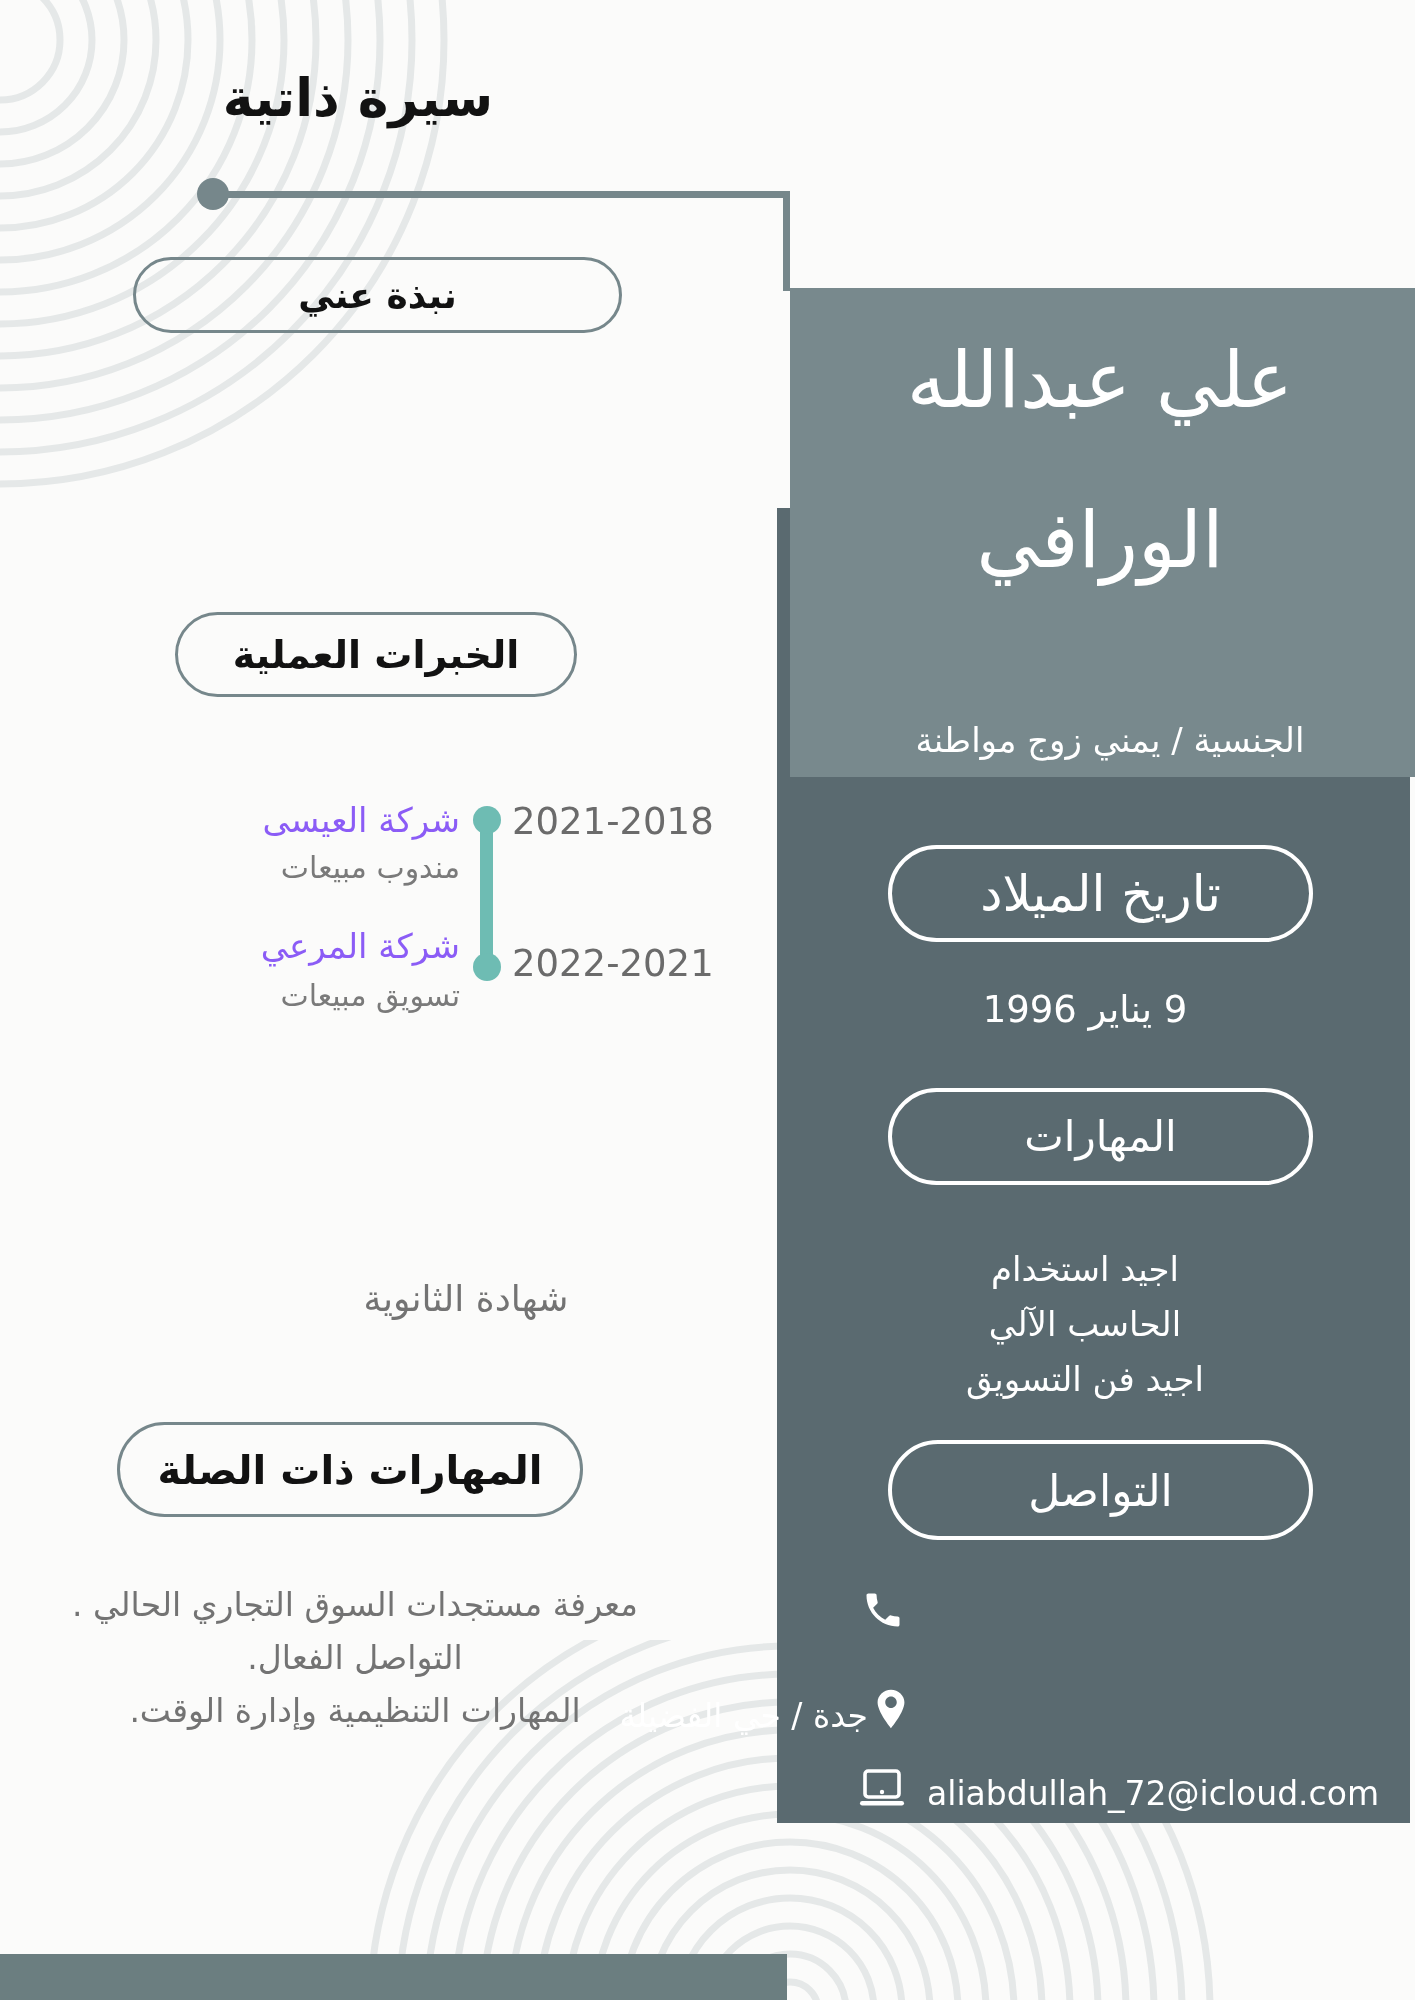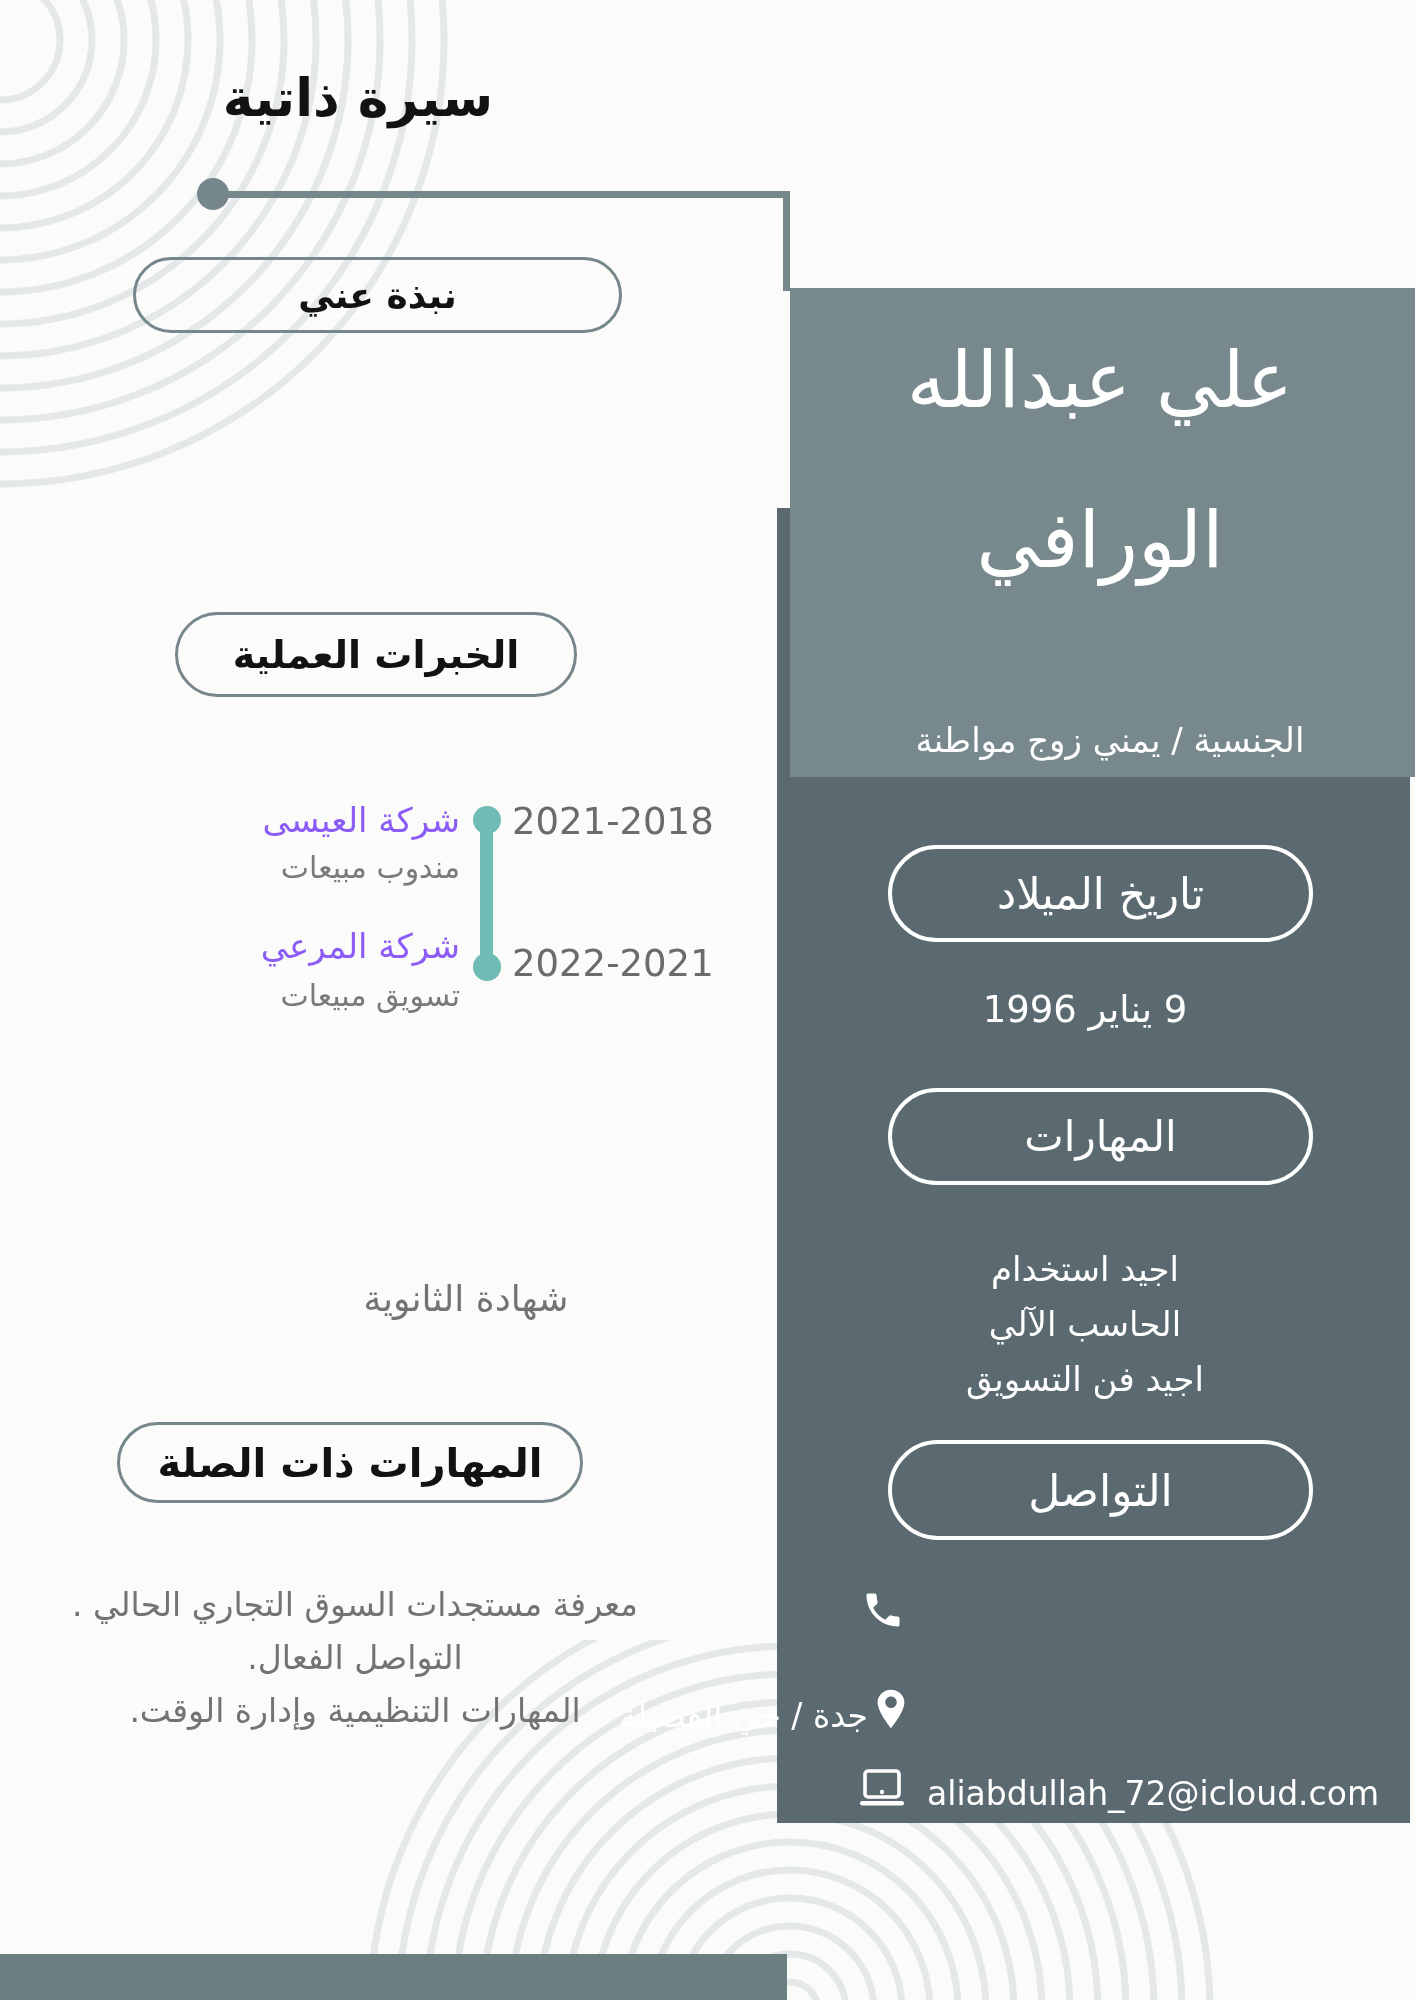--- a/index.html
+++ b/index.html
@@ -112,32 +112,32 @@
   <div class="abs tl-role" style="left:160px;top:850px;width:300px;" dir="rtl">مندوب مبيعات</div>
   <div class="abs tl-dates" style="left:512px;top:800px;width:220px;">2021-2018</div>
 
   <div class="abs tl-company" style="left:160px;top:926px;width:300px;" dir="rtl">شركة المرعي</div>
   <div class="abs tl-role" style="left:160px;top:978px;width:300px;" dir="rtl">تسويق مبيعات</div>
   <div class="abs tl-dates" style="left:512px;top:942px;width:220px;">2022-2021</div>
 
 
   <div class="abs gray-text" style="left:266px;top:1278px;width:400px;font-size:36px;" dir="rtl">شهادة الثانوية</div>
 
-  <div class="abs pill" style="left:117px;top:1422px;width:466px;height:81px;font-size:40px;" dir="rtl">المهارات ذات الصلة</div>
+  <div class="abs pill" style="left:117px;top:1422px;width:466px;height:95px;font-size:40px;" dir="rtl">المهارات ذات الصلة</div>
 
   <div class="abs gray-text" style="left:60px;top:1578px;width:590px;font-size:33px;line-height:53px;" dir="rtl">معرفة مستجدات السوق التجاري الحالي .
 التواصل الفعال.
 المهارات التنظيمية وإدارة الوقت.</div>
 
   <div class="abs name" dir="rtl">علي عبدالله
 الورافي</div>
 
   <div class="abs white-text nationality" dir="rtl">الجنسية / يمني زوج مواطنة</div>
 
-  <div class="abs pill-white" style="left:888px;top:845px;width:425px;height:97px;font-size:43px;" dir="rtl">تاريخ الميلاد</div>
+  <div class="abs pill-white" style="left:888px;top:845px;width:425px;height:97px;font-size:50px;" dir="rtl">تاريخ الميلاد</div>
 
   <div class="abs white-text" style="left:835px;top:988px;width:500px;font-size:37px;" dir="rtl">9 يناير  1996</div>
 
   <div class="abs pill-white" style="left:888px;top:1088px;width:425px;height:97px;font-size:42px;" dir="rtl">المهارات</div>
 
   <div class="abs white-text" style="left:850px;top:1242px;width:470px;font-size:34px;line-height:55px;" dir="rtl">اجيد استخدام
 الحاسب الآلي
 اجيد فن التسويق</div>
 
   <div class="abs pill-white" style="left:888px;top:1440px;width:425px;height:100px;font-size:44px;" dir="rtl">التواصل</div>

